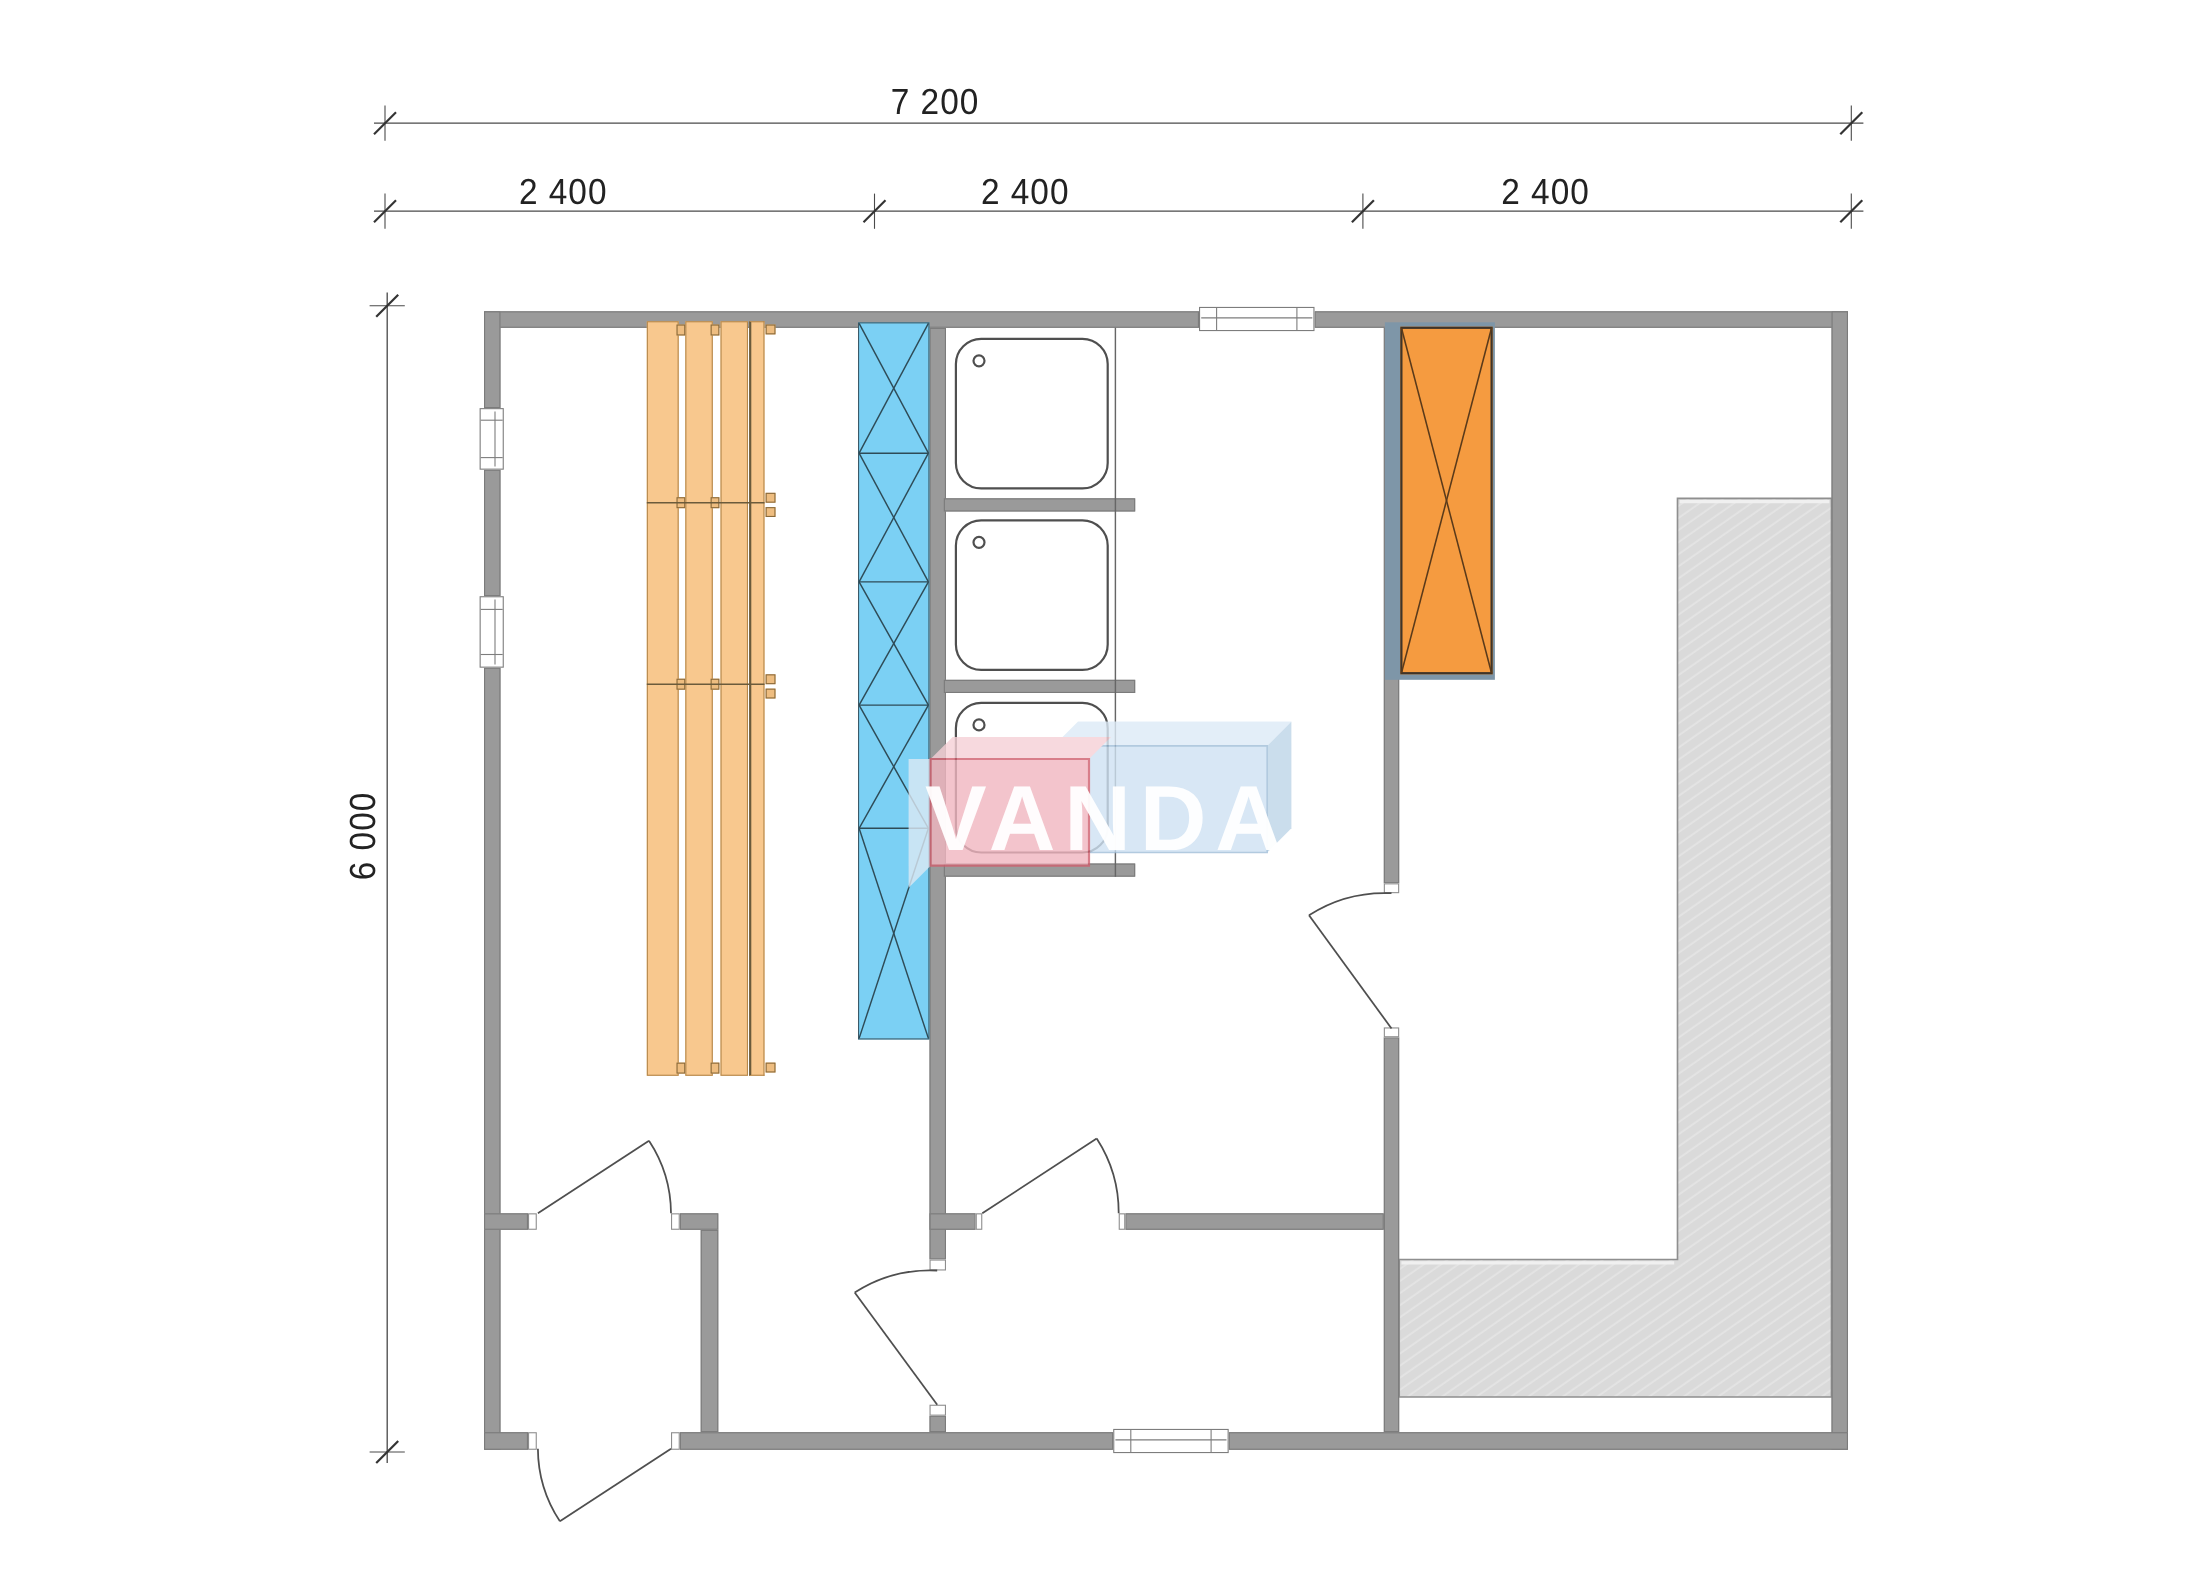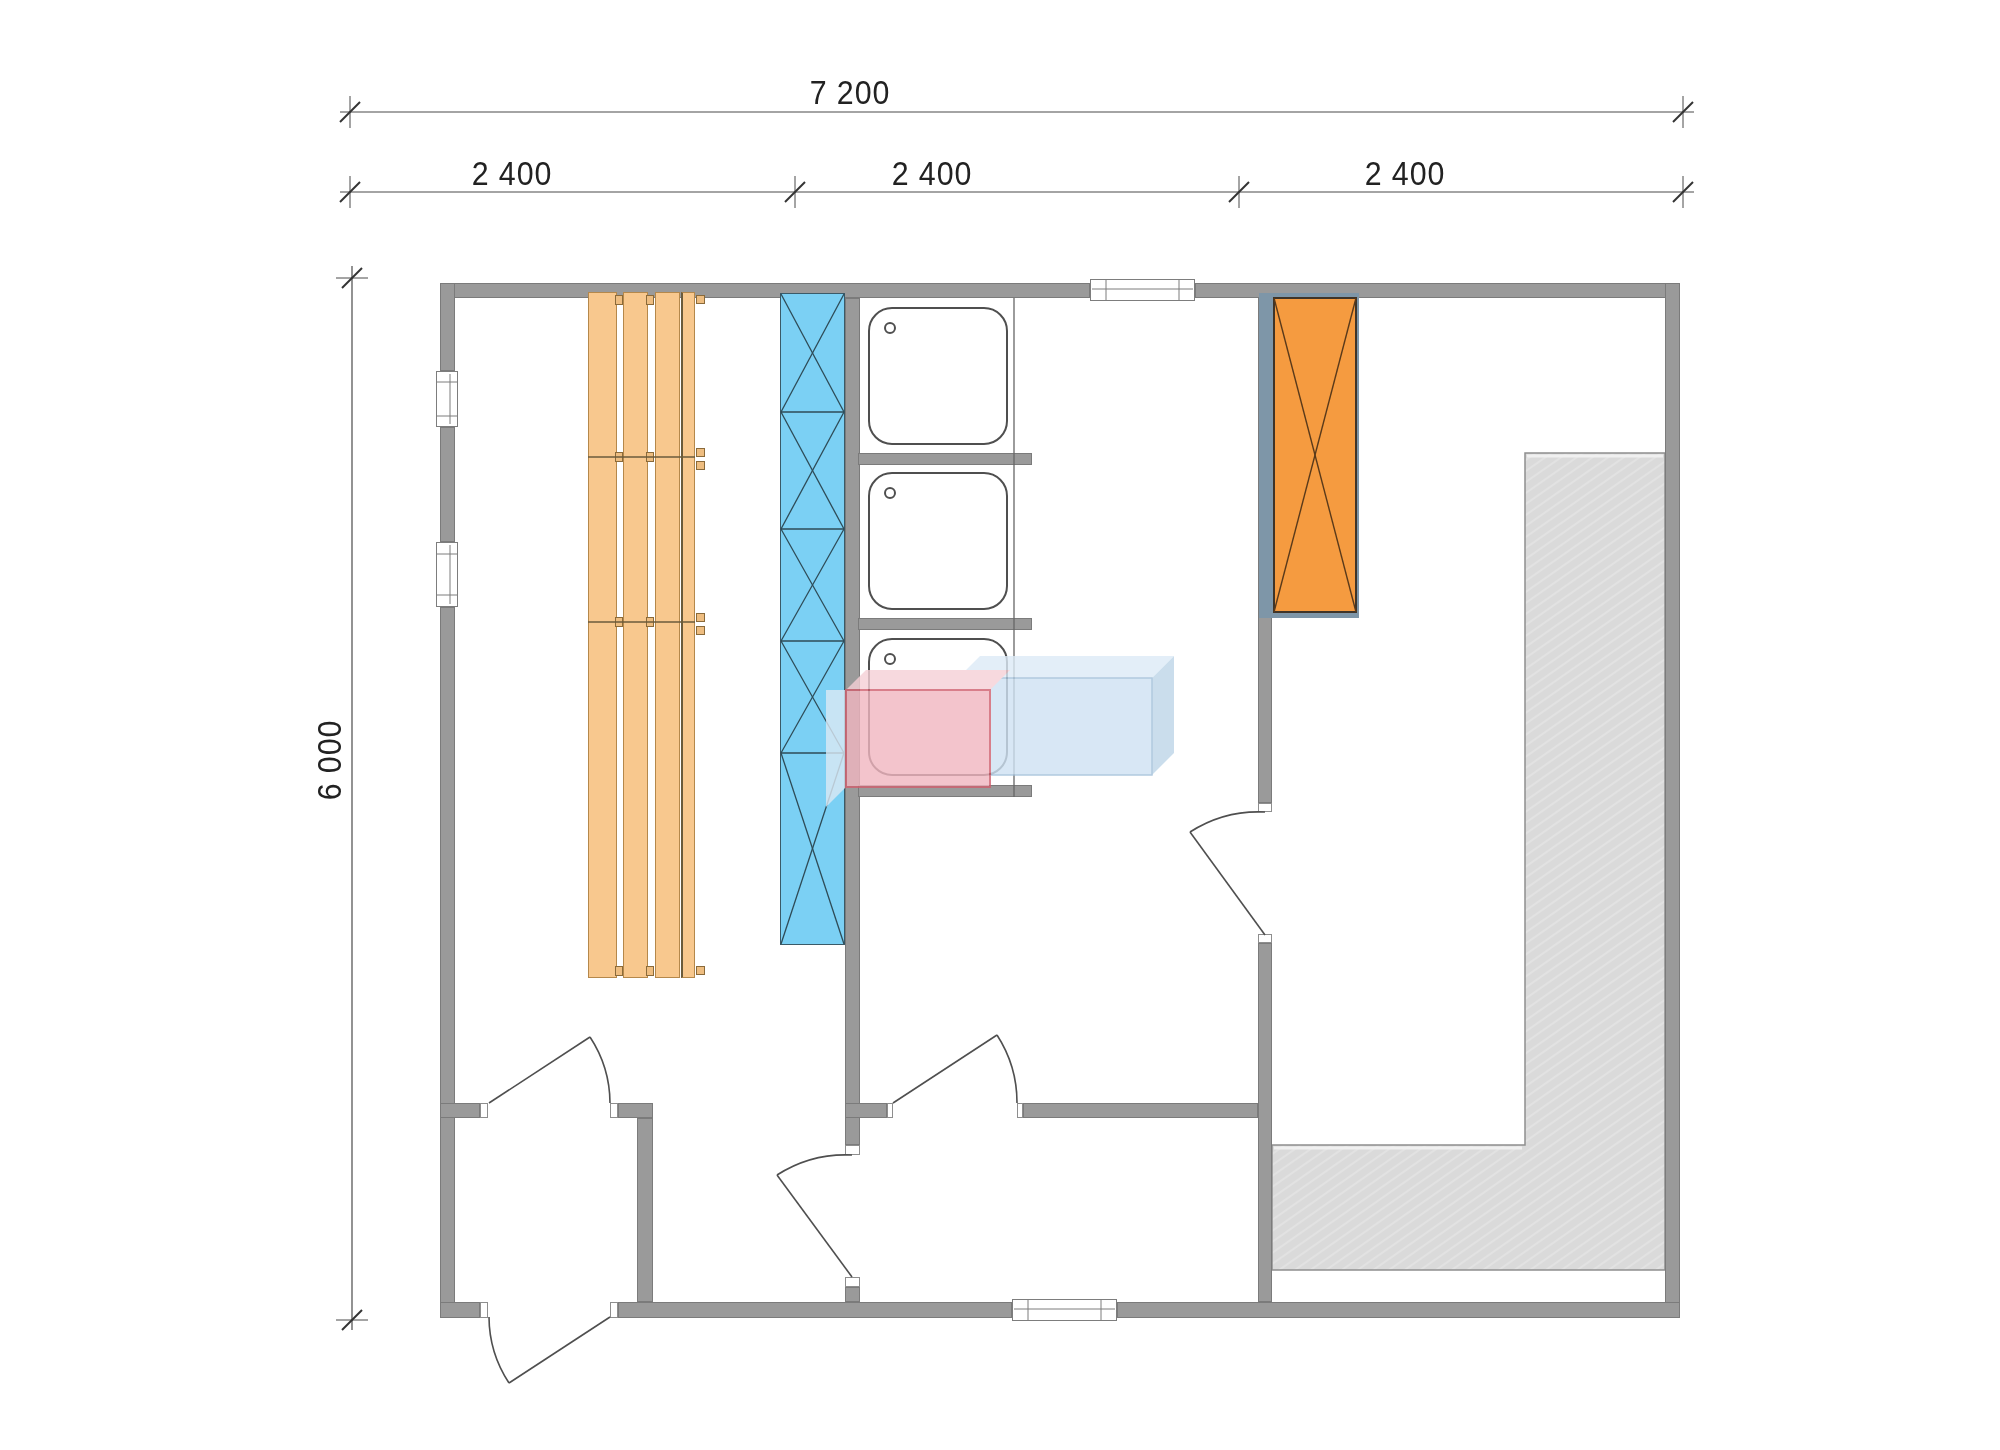--- a/index.html
+++ b/index.html
@@ -217,14 +217,15 @@
   <svg width="2000" height="1450" style="z-index:9;opacity:.8">
     <g>
       <polygon points="958,678 980,656 1174,656 1152,678" fill="#ddebf7"></polygon>
       <polygon points="1152,775 1174,753 1174,656 1152,678" fill="#bed5e8"></polygon>
       <polygon points="958,678 1152,678 1152,775 958,775" fill="#cfe2f3" stroke="#9fbdd8" stroke-width="1.5"></polygon>
       <polygon points="846,690 866,670 1010,670 990,690" fill="#f6d0d6"></polygon>
       <polygon points="846,787 826,807 826,690 846,690" fill="#dce9f4"></polygon>
       <polygon points="846,690 990,690 990,787 846,787" fill="#f1b6c0" stroke="#cf5f6e" stroke-width="2"></polygon>
     </g>
   </svg>
+  <div id="wm-text">VANDA</div>
 
 </div>
 
 </body></html>

